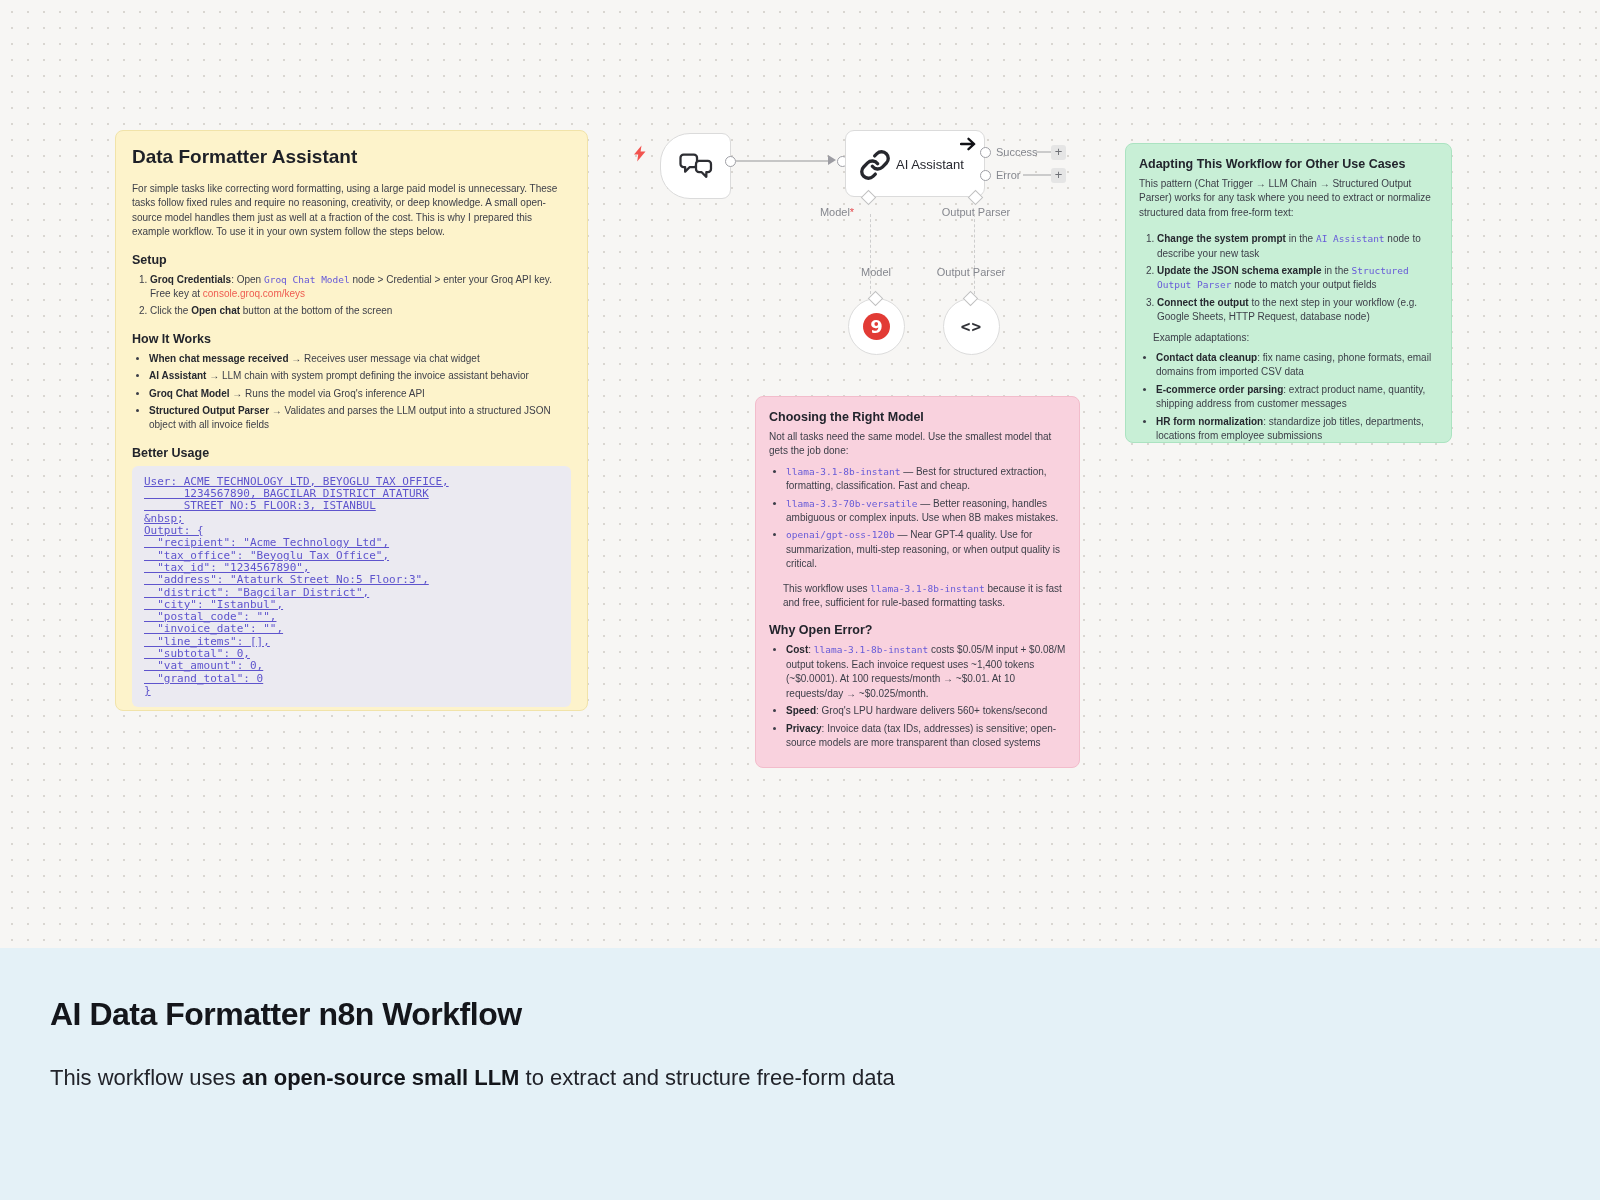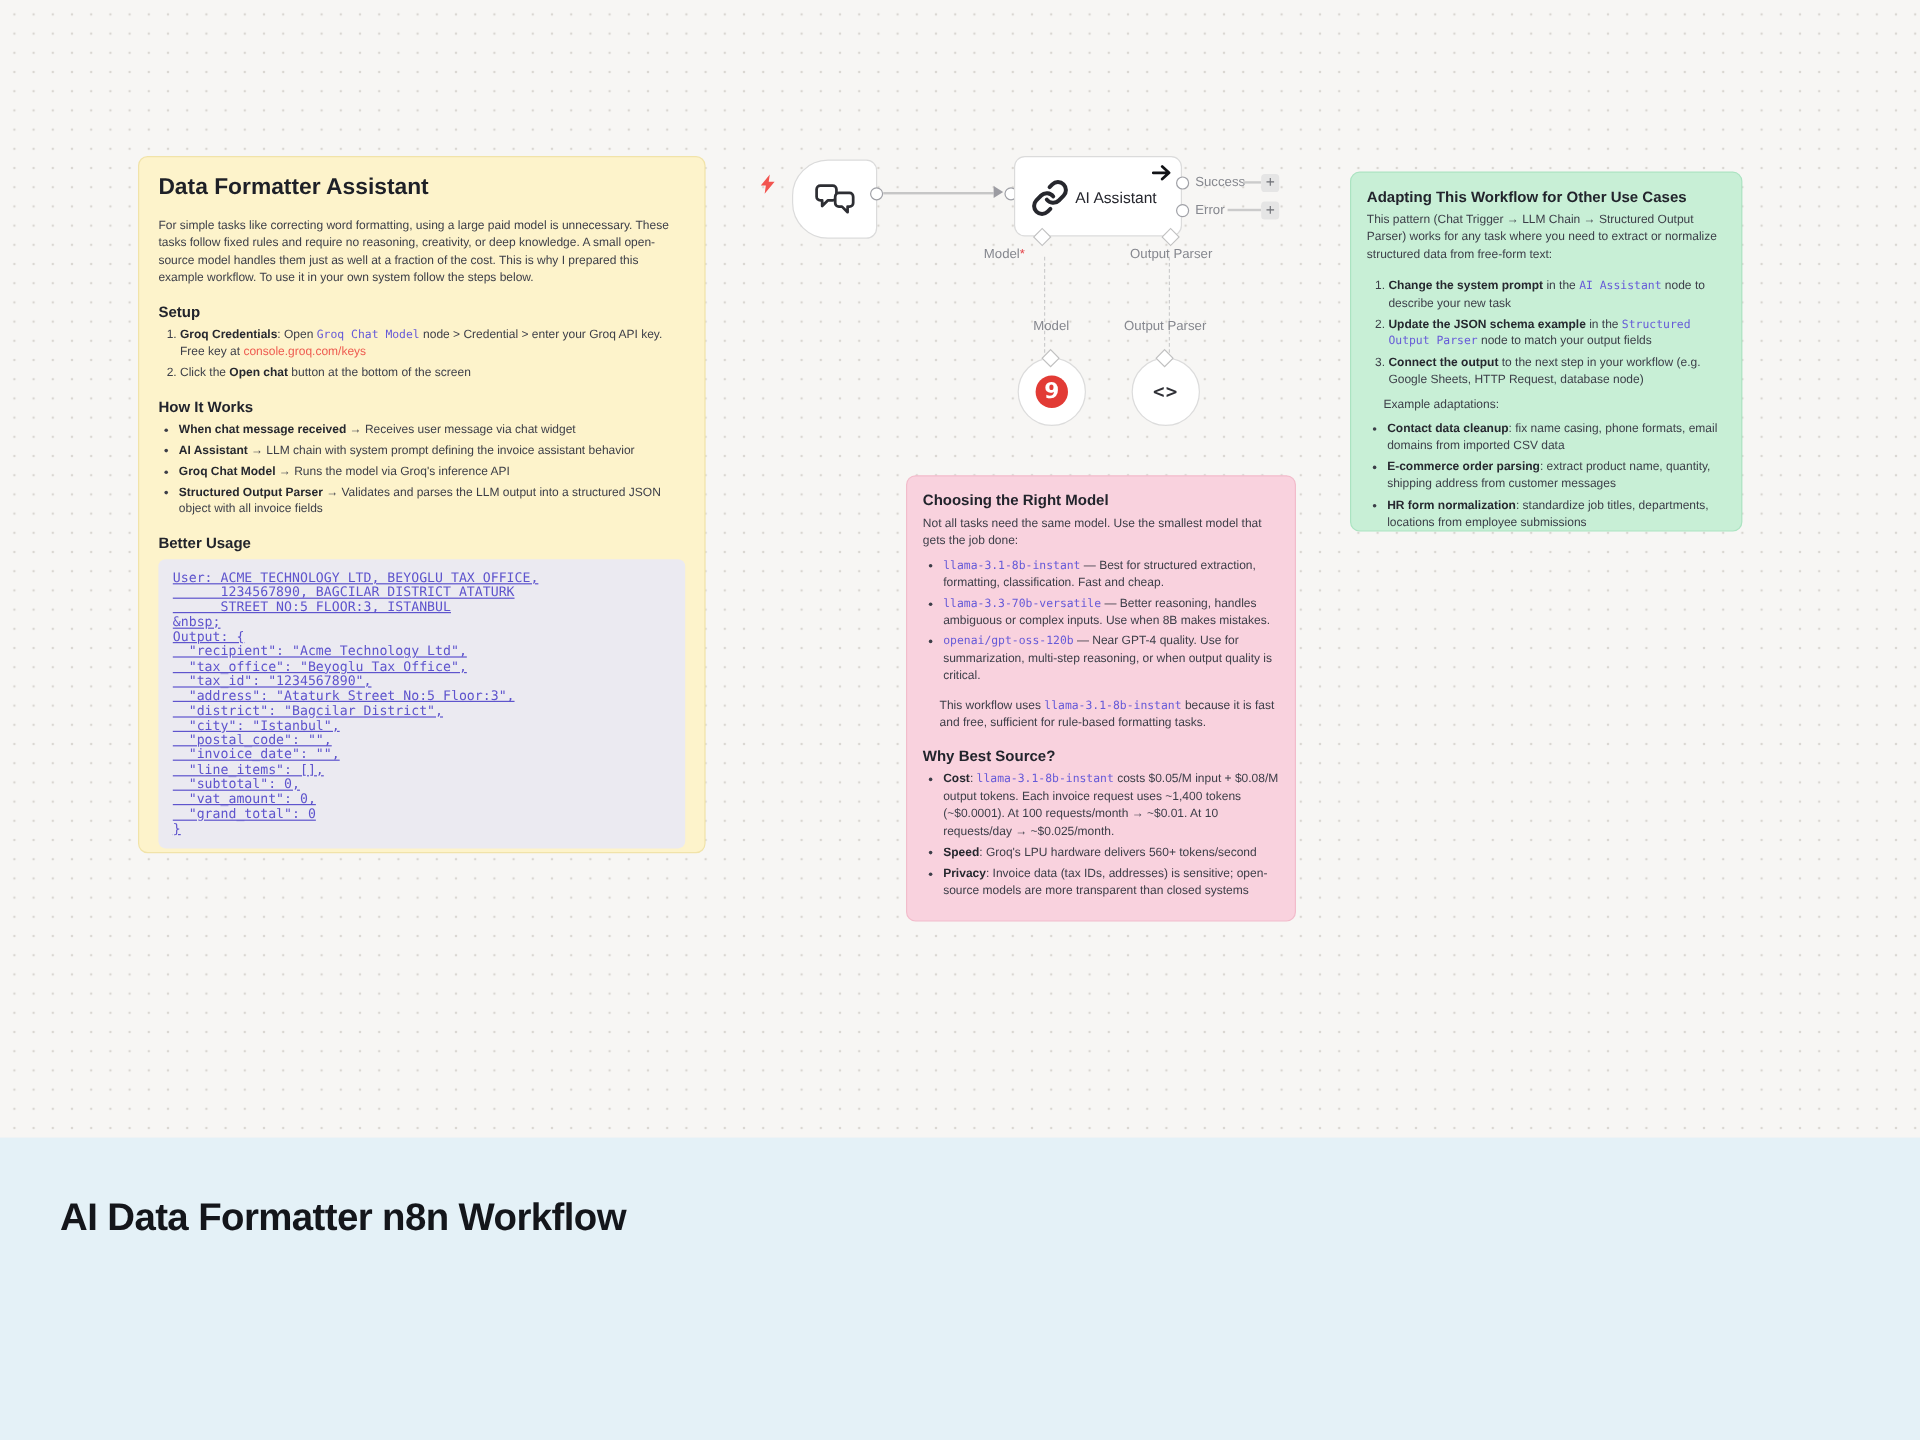--- a/index.html
+++ b/index.html
@@ -160,21 +160,21 @@
 
   <div class="note note-pink">
     <h3 style="margin-top:3px;">Choosing the Right Model</h3>
     <p>Not all tasks need the same model. Use the smallest model that gets the job done:</p>
     <ul>
       <li><span class="ic">llama-3.1-8b-instant</span> — Best for structured extraction, formatting, classification. Fast and cheap.</li>
       <li><span class="ic">llama-3.3-70b-versatile</span> — Better reasoning, handles ambiguous or complex inputs. Use when 8B makes mistakes.</li>
       <li><span class="ic">openai/gpt-oss-120b</span> — Near GPT-4 quality. Use for summarization, multi-step reasoning, or when output quality is critical.</li>
     </ul>
     <p class="indent" style="margin-top:10px;">This workflow uses <span class="ic">llama-3.1-8b-instant</span> because it is fast and free, sufficient for rule-based formatting tasks.</p>
-    <h3>Why Best Source?</h3>
+    <h3>Why Open Error?</h3>
     <ul>
       <li><b>Cost</b>: <span class="ic">llama-3.1-8b-instant</span> costs $0.05/M input + $0.08/M output tokens. Each invoice request uses ~1,400 tokens (~$0.0001). At 100 requests/month → ~$0.01. At 10 requests/day → ~$0.025/month.</li>
       <li><b>Speed</b>: Groq's LPU hardware delivers 560+ tokens/second</li>
       <li><b>Privacy</b>: Invoice data (tax IDs, addresses) is sensitive; open-source models are more transparent than closed systems</li>
 
     </ul>
   </div>
 
   <div class="note note-green">
     <h3 style="margin-top:3px;">Adapting This Workflow for Other Use Cases</h3>
@@ -190,14 +190,15 @@
       <li><b>E-commerce order parsing</b>: extract product name, quantity, shipping address from customer messages</li>
       <li><b>HR form normalization</b>: standardize job titles, departments, locations from employee submissions</li>
     </ul>
   </div>
 
 </div>
 
 <div class="footer">
   <div class="footer-title">AI Data Formatter n8n Workflow</div>
   <div class="footer-desc">
+    <div>This workflow uses <b>an open-source small LLM</b> to extract and structure free-form data</div>
   </div>
 </div>
 
 </body></html>

